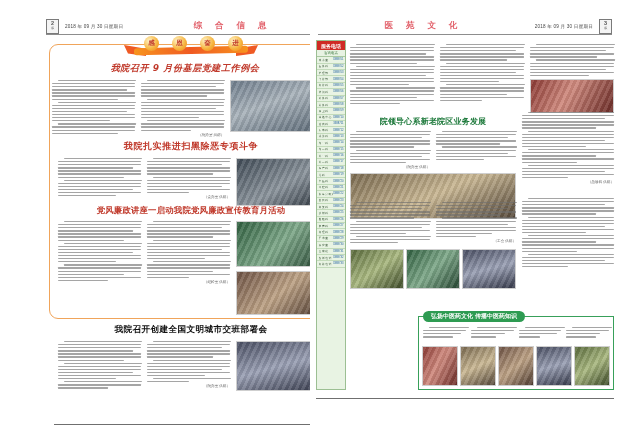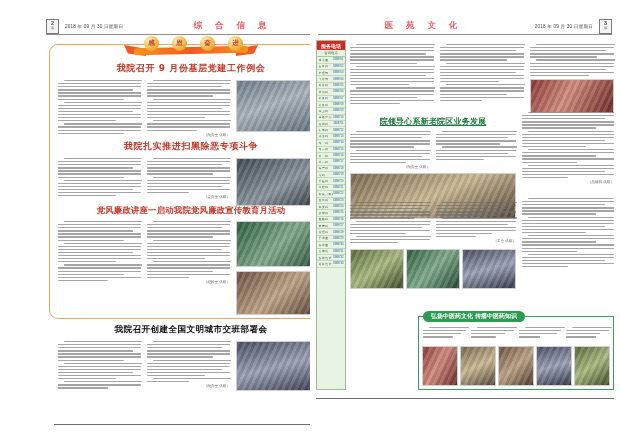--- a/index.html
+++ b/index.html
@@ -39,21 +39,21 @@
   .ribbon .cir{position:absolute;top:0;width:15px;height:15px;border-radius:50%;
                background:radial-gradient(circle at 35% 32%,#fff3c4,#f6b33c 58%,#ef7f20 100%);
                display:flex;align-items:center;justify-content:center;
                font-size:6.5px;color:#c0392b;font-weight:bold;}
   .ribbon .c1{left:20px;} .ribbon .c2{left:48px;} .ribbon .c3{left:76px;} .ribbon .c4{left:104px;}
 
   
   .headline{text-align:center;font-weight:bold;font-family:"DejaVu Sans",sans-serif;
             color:#1b1b1b;white-space:nowrap;overflow:hidden;}
   .hl-red{color:#c0392b;}
-  .hl-green{color:#1e7a3c;text-decoration:underline;}
+  .hl-green{color:#1e7a3c;}
   .hl-dark{color:#111;}
 
   .cols{display:flex;gap:6px;}
   .col{flex:1 1 0;min-width:0;}
   
   .txt{--lh:3.1px;}
   .txt .ln{height:1.25px;background:#6d6d6d;opacity:.62;margin-bottom:1.85px;border-radius:.4px;}
   .txt .ln.s90{width:90%;} .txt .ln.s80{width:80%;} .txt .ln.s70{width:70%;}
   .txt .ln.s60{width:60%;} .txt .ln.s50{width:50%;}
   .txt .ln.ind{margin-left:6px;width:94%;}
@@ -115,21 +115,21 @@
   <div class="ribbon">
     <div class="tail-l"></div>
     <div class="tail-r"></div>
     <div class="band"></div>
     <div class="cir c1">感</div>
     <div class="cir c2">恩</div>
     <div class="cir c3">奋</div>
     <div class="cir c4">进</div>
   </div>
 
-  <div style="position:absolute;left:22px;top:62px;width:266px;">
+  <div style="position:absolute;left:16px;top:62px;width:266px;font-style:italic;">
     <div class="headline hl-red" style="font-size:9px;letter-spacing:.6px;">我院召开 9 月份基层党建工作例会</div>
     <div class="cols" style="margin-top:5px;">
       <div class="col txt">
         <div class="ln ind"></div>
           <div class="ln"></div>
           <div class="ln"></div>
           <div class="ln s90"></div>
         <div class="ln"></div>
           <div class="ln"></div>
           <div class="ln s80"></div>

